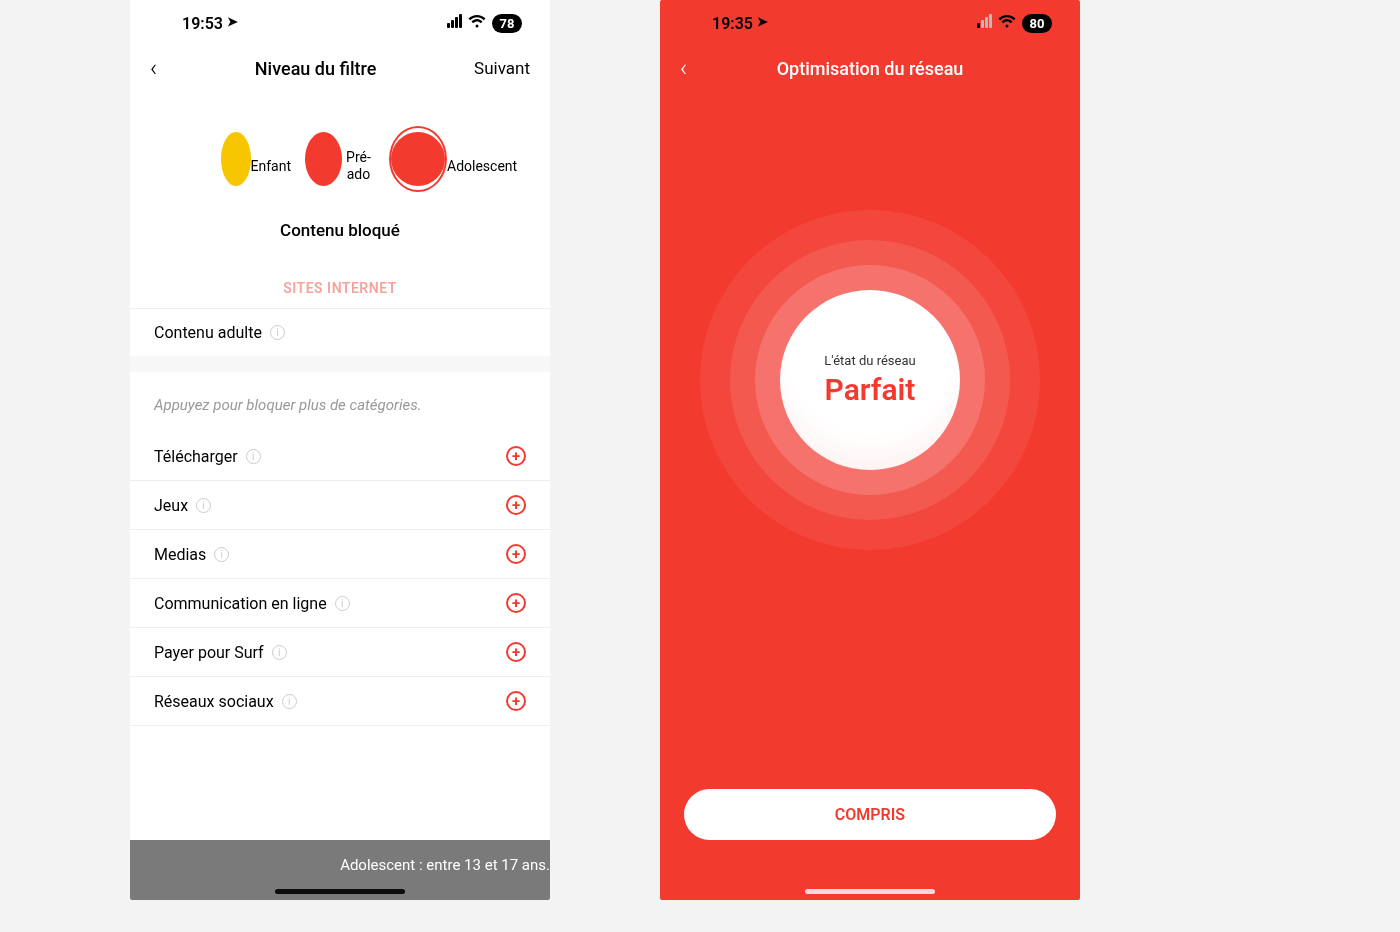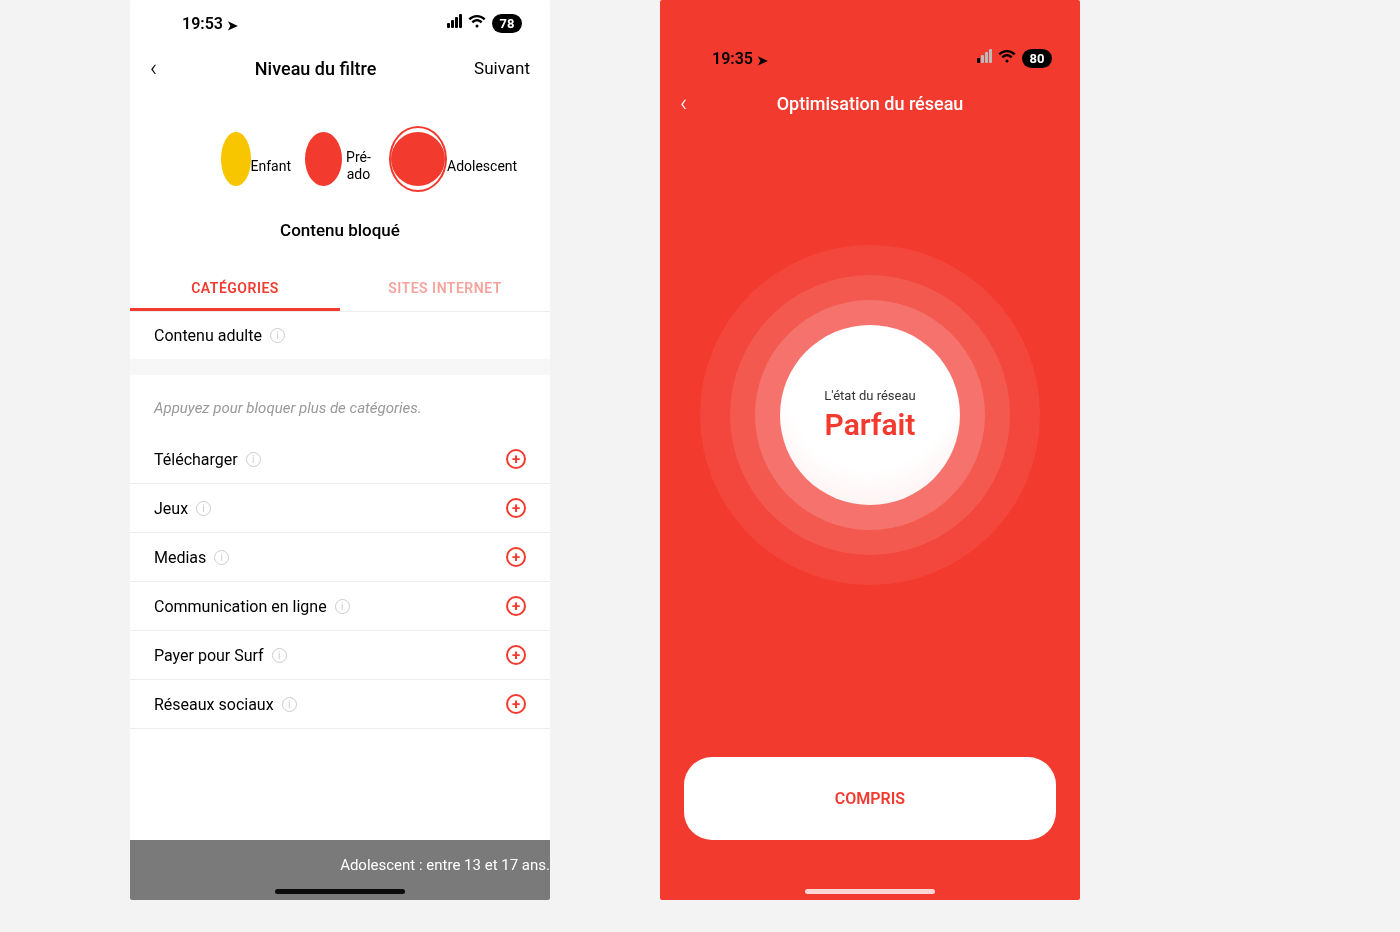--- a/index.html
+++ b/index.html
@@ -25,35 +25,35 @@
   
   .status-bar {
     height: 46px;
     display: flex;
     align-items: center;
     justify-content: space-between;
     padding: 0 28px 0 52px;
     font-weight: 600;
     font-size: 16px;
   }
-  .status-left { display: flex; align-items: flex-end; gap: 4px; }
+  .status-left { display: flex; align-items: flex-start; gap: 4px; }
   .status-right { display: flex; align-items: flex-start; gap: 6px; }
   .loc-arrow { font-size: 13px; }
   .signal, .wifi { font-size: 15px; }
   .battery-pill {
     background: #000;
     color: #fff;
     border-radius: 10px;
     padding: 2px 6px;
     font-size: 13px;
     font-weight: 700;
     min-width: 30px;
     text-align: center;
   }
-  .phone.red .status-bar { color: #000; margin-top: 35px; }
+  .phone.red .status-bar { color: #000; }
   
   .nav-bar {
     height: 44px;
     display: flex;
     align-items: center;
     justify-content: space-between;
     padding: 0 20px;
   }
   .nav-back { font-size: 24px; font-weight: 300; }
   .nav-title { font-size: 18px; font-weight: 500; }
@@ -132,21 +132,21 @@
     width: 180px; height: 180px; border-radius: 50%;
     background: radial-gradient(circle at 50% 35%, #fff 0%, #fff 55%, #fdeaea 100%);
     display:flex; flex-direction:column; align-items:center; justify-content:center;
     position: relative; z-index:2;
   }
   .core-label { font-size: 13px; color:#333; }
   .core-value { font-size: 30px; font-weight: 600; color: #f33a2f; margin-top:4px; }
   .cta {
     position:absolute; bottom: 60px; left: 24px; right: 24px;
     background:#fff; color:#f33a2f; text-align:center;
-    padding: 32px 0; border-radius: 28px; font-weight:600; font-size:16px;
+    padding: 16px 0; border-radius: 28px; font-weight:600; font-size:16px;
   }
   .signal-weak { display:inline-flex; gap:1px; align-items:flex-end; }
   .sbar { width:3px; background:#000; border-radius:1px; }
   .sbar.dim { background:#bbb; }
 </style>
 </head>
 <body>
 
 <div class="phone">
   <div class="status-bar">
@@ -191,21 +191,20 @@
         <div class="level-dot outline">
           <div class="inner" style="background: rgb(243, 58, 47);"></div>
         </div>
         <div class="level-label">Adolescent</div>
       </div>
     </div>
 
   <div class="section-title">Contenu bloqué</div>
 
   <div class="tabs">
-    <div class="tab active">CATÉGORIES</div>
     <div class="tab">SITES INTERNET</div>
   </div>
 
   <div>
     <div class="row blocked">
       <span class="row-label">
         <span>Contenu adulte</span>
         <span class="info-icon">i</span>
       </span>
     </div>

